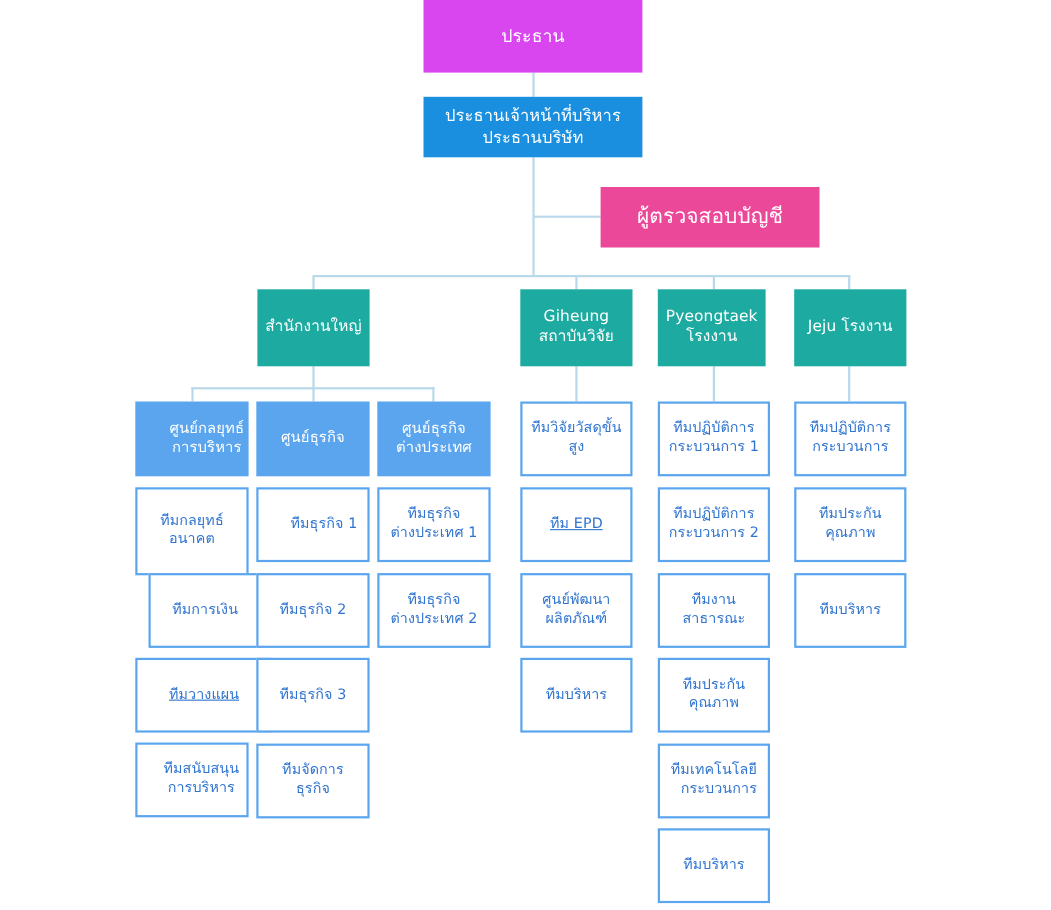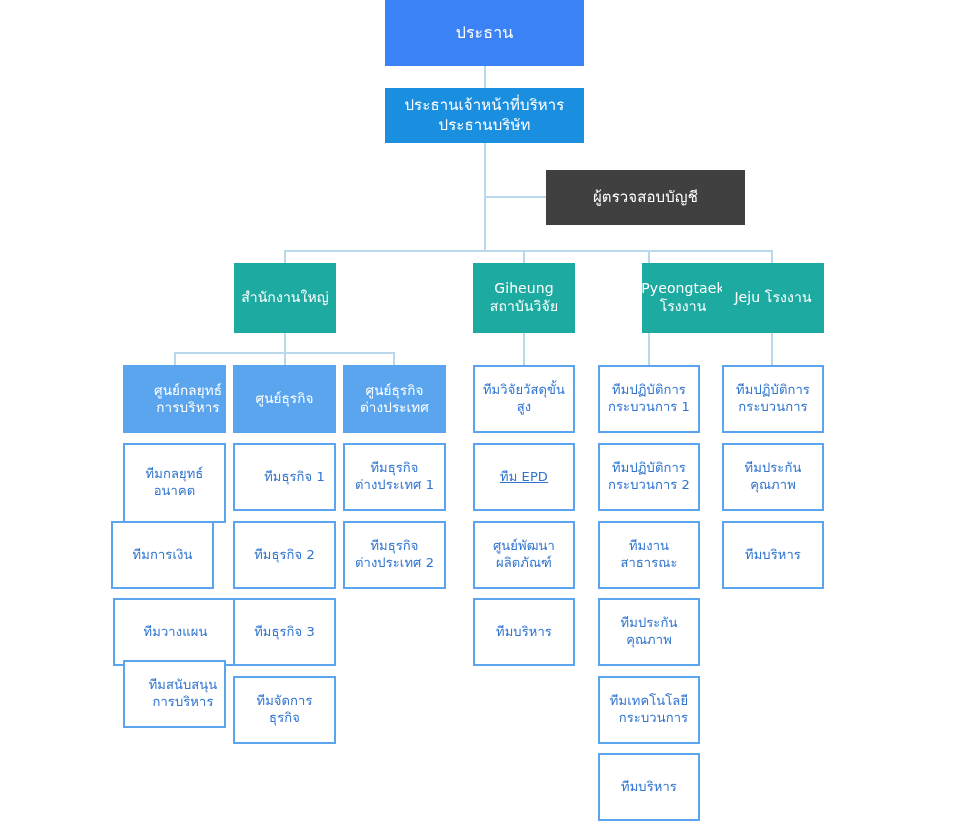--- a/index.html
+++ b/index.html
@@ -41,35 +41,35 @@
     align-items: center;
     justify-content: center;
     text-align: center;
     line-height: 1.28;
     letter-spacing: 0.1px;
     white-space: pre-line;
   }
 
   
   .node.level-president {
-    background: #3b82f6;
+    background: #d946ef;
     color: #ffffff;
     font-size: 16px;
   }
   
   .node.level-ceo {
     background: #1a8fe0;
     color: #ffffff;
     font-size: 15px;
   }
   
   .node.level-auditor {
-    background: #404040;
+    background: #ec4899;
     color: #ffffff;
-    font-size: 15px;
+    font-size: 19px;
   }
   
   .node.level-division {
     background: #1daaa0;
     color: #ffffff;
     font-size: 14px;
   }
   
   .node.level-center {
     background: #5aa5ee;
@@ -113,33 +113,33 @@
     </div>
 
   <div id="nodes-layer">
       <div class="node level-president" style="left: 385px; top: 0px; width: 199px; height: 66px;"><span class="node-label">ประธาน</span></div>
       <div class="node level-ceo" style="left: 385px; top: 88px; width: 199px; height: 55px;"><span class="node-label">ประธานเจ้าหน้าที่บริหาร
 ประธานบริษัท</span></div>
       <div class="node level-auditor" style="left: 546px; top: 170px; width: 199px; height: 55px;"><span class="node-label">ผู้ตรวจสอบบัญชี</span></div>
       <div class="node level-division" style="left: 234px; top: 263px; width: 102px; height: 70px;"><span class="node-label">สำนักงานใหญ่</span></div>
       <div class="node level-division" style="left: 473px; top: 263px; width: 102px; height: 70px;"><span class="node-label">Giheung
 สถาบันวิจัย</span></div>
-      <div class="node level-division" style="left: 598px; top: 263px; width: 82px; height: 70px; margin-left: 44px;"><span class="node-label">Pyeongtaek
+      <div class="node level-division" style="left: 598px; top: 263px; width: 98px; height: 70px;"><span class="node-label">Pyeongtaek
 โรงงาน</span></div>
       <div class="node level-division" style="left: 722px; top: 263px; width: 102px; height: 70px;"><span class="node-label">Jeju โรงงาน</span></div>
       <div class="node level-center" style="left: 123px; top: 365px; width: 103px; height: 68px; justify-content: flex-end;"><span class="node-label">ศูนย์กลยุทธ์
 การบริหาร</span></div>
       <div class="node level-center" style="left: 233px; top: 365px; width: 103px; height: 68px;"><span class="node-label">ศูนย์ธุรกิจ</span></div>
       <div class="node level-center" style="left: 343px; top: 365px; width: 103px; height: 68px;"><span class="node-label">ศูนย์ธุรกิจ
 ต่างประเทศ</span></div>
       <div class="node level-team" style="left: 123px; top: 443px; width: 103px; height: 80px;"><span class="node-label">ทีมกลยุทธ์
 อนาคต</span></div>
-      <div class="node level-team" style="left: 111px; top: 521px; width: 103px; height: 68px;"><span class="node-label">ทีมการเงิน</span></div>
-      <div class="node level-team" style="left: 113px; top: 598px; width: 125px; height: 68px;"><span class="node-label">ทีมวางแผน</span></div>
-      <div class="node level-team" style="left: 123px; top: 660px; width: 103px; height: 68px; padding-left: 17px;"><span class="node-label">ทีมสนับสนุน
+      <div class="node level-team" style="left: 135px; top: 521px; width: 103px; height: 68px;"><span class="node-label">ทีมการเงิน</span></div>
+      <div class="node level-team" style="left: 123px; top: 598px; width: 125px; height: 68px; text-decoration: underline;"><span class="node-label">ทีมวางแผน</span></div>
+      <div class="node level-team" style="left: 123px; top: 675px; width: 103px; height: 68px; padding-left: 17px;"><span class="node-label">ทีมสนับสนุน
 การบริหาร</span></div>
       <div class="node level-team" style="left: 233px; top: 443px; width: 103px; height: 68px; padding-left: 20px;"><span class="node-label">ทีมธุรกิจ 1</span></div>
       <div class="node level-team" style="left: 233px; top: 521px; width: 103px; height: 68px;"><span class="node-label">ทีมธุรกิจ 2</span></div>
       <div class="node level-team" style="left: 233px; top: 598px; width: 103px; height: 68px;"><span class="node-label">ทีมธุรกิจ 3</span></div>
       <div class="node level-team" style="left: 233px; top: 676px; width: 103px; height: 68px;"><span class="node-label">ทีมจัดการ
 ธุรกิจ</span></div>
       <div class="node level-team" style="left: 343px; top: 443px; width: 103px; height: 68px;"><span class="node-label">ทีมธุรกิจ
 ต่างประเทศ 1</span></div>
       <div class="node level-team" style="left: 343px; top: 521px; width: 103px; height: 68px;"><span class="node-label">ทีมธุรกิจ
 ต่างประเทศ 2</span></div>

